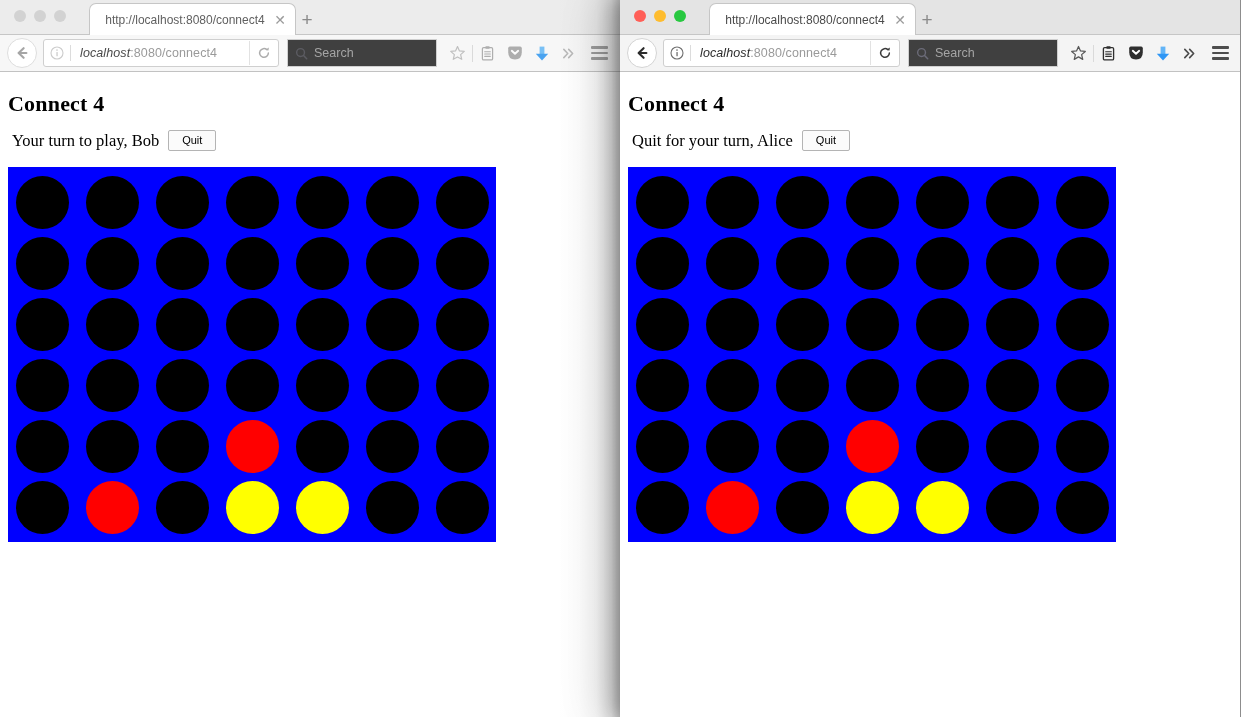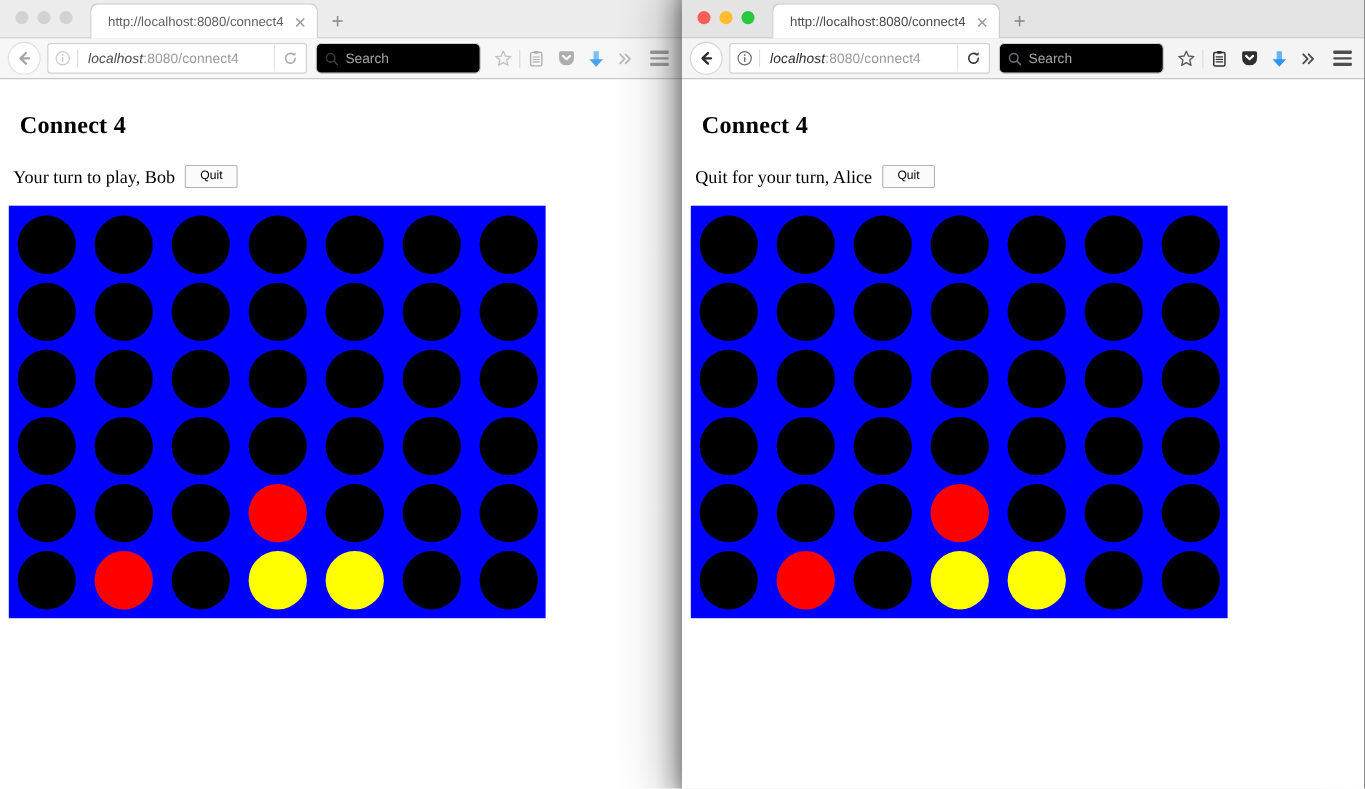--- a/index.html
+++ b/index.html
@@ -44,21 +44,21 @@
     position:absolute;left:14px;top:10px;
     display:flex;gap:8px;
   }
   .tl{ width:12px;height:12px;border-radius:50%; }
   #window-left .tl{ background:#d2d2d2; }
   #window-right .tl-close{ background:#ff5f57; }
   #window-right .tl-min{ background:#febc2e; }
   #window-right .tl-max{ background:#28c840; }
 
   .tab{
-    position:absolute;left:82px;top:3px;
+    position:absolute;left:89px;top:3px;
     width:205px;height:31px;
     background:#ffffff;
     border:1px solid #c6c6c6;
     border-bottom:none;
     border-radius:7px 7px 0 0;
     display:flex;align-items:center;
   }
   .tab-title{
     flex:1;text-align:center;
     font-size:12px;color:#4a4a4a;
@@ -119,23 +119,23 @@
   }
   .url-host{ color:#2c2c2c;font-style:italic; }
   .reload-btn{
     width:28px;flex:0 0 auto;height:24px;
     display:flex;align-items:center;justify-content:center;
     border-left:1px solid #e2e2e2;
   }
 
   .searchbar{
     flex:0 0 auto;width:148px;height:26px;margin-left:8px;
-    background:#000000;
+    background:#404040;
     border:1px solid #cfcfcf;
-    border-radius:5px;
+    border-radius:0;
     display:flex;align-items:center;
   }
   .search-icon-wrap{ width:26px;display:flex;align-items:center;justify-content:center;flex:0 0 auto; }
   .search-placeholder{
     font-size:12.5px;color:#a5a5a5;
     font-family:"Liberation Sans", sans-serif;
   }
 
   .toolbar-icons{
     flex:0 0 auto;display:flex;align-items:center;
@@ -165,21 +165,21 @@
 
   
   .page{
     position:relative;
     background:#ffffff;
     height:646px;
     font-family:"Liberation Serif", serif;
     padding:0;
   }
   .page-title{
-    margin:10px;
+    margin:0;
     padding:19px 0 0 8px;
     font-size:22px;
     font-weight:bold;
     color:#000000;
     font-family:"Liberation Serif", serif;
     letter-spacing:0.2px;
   }
   .status-row{
     display:flex;align-items:center;
     padding:13px 0 0 12px;

